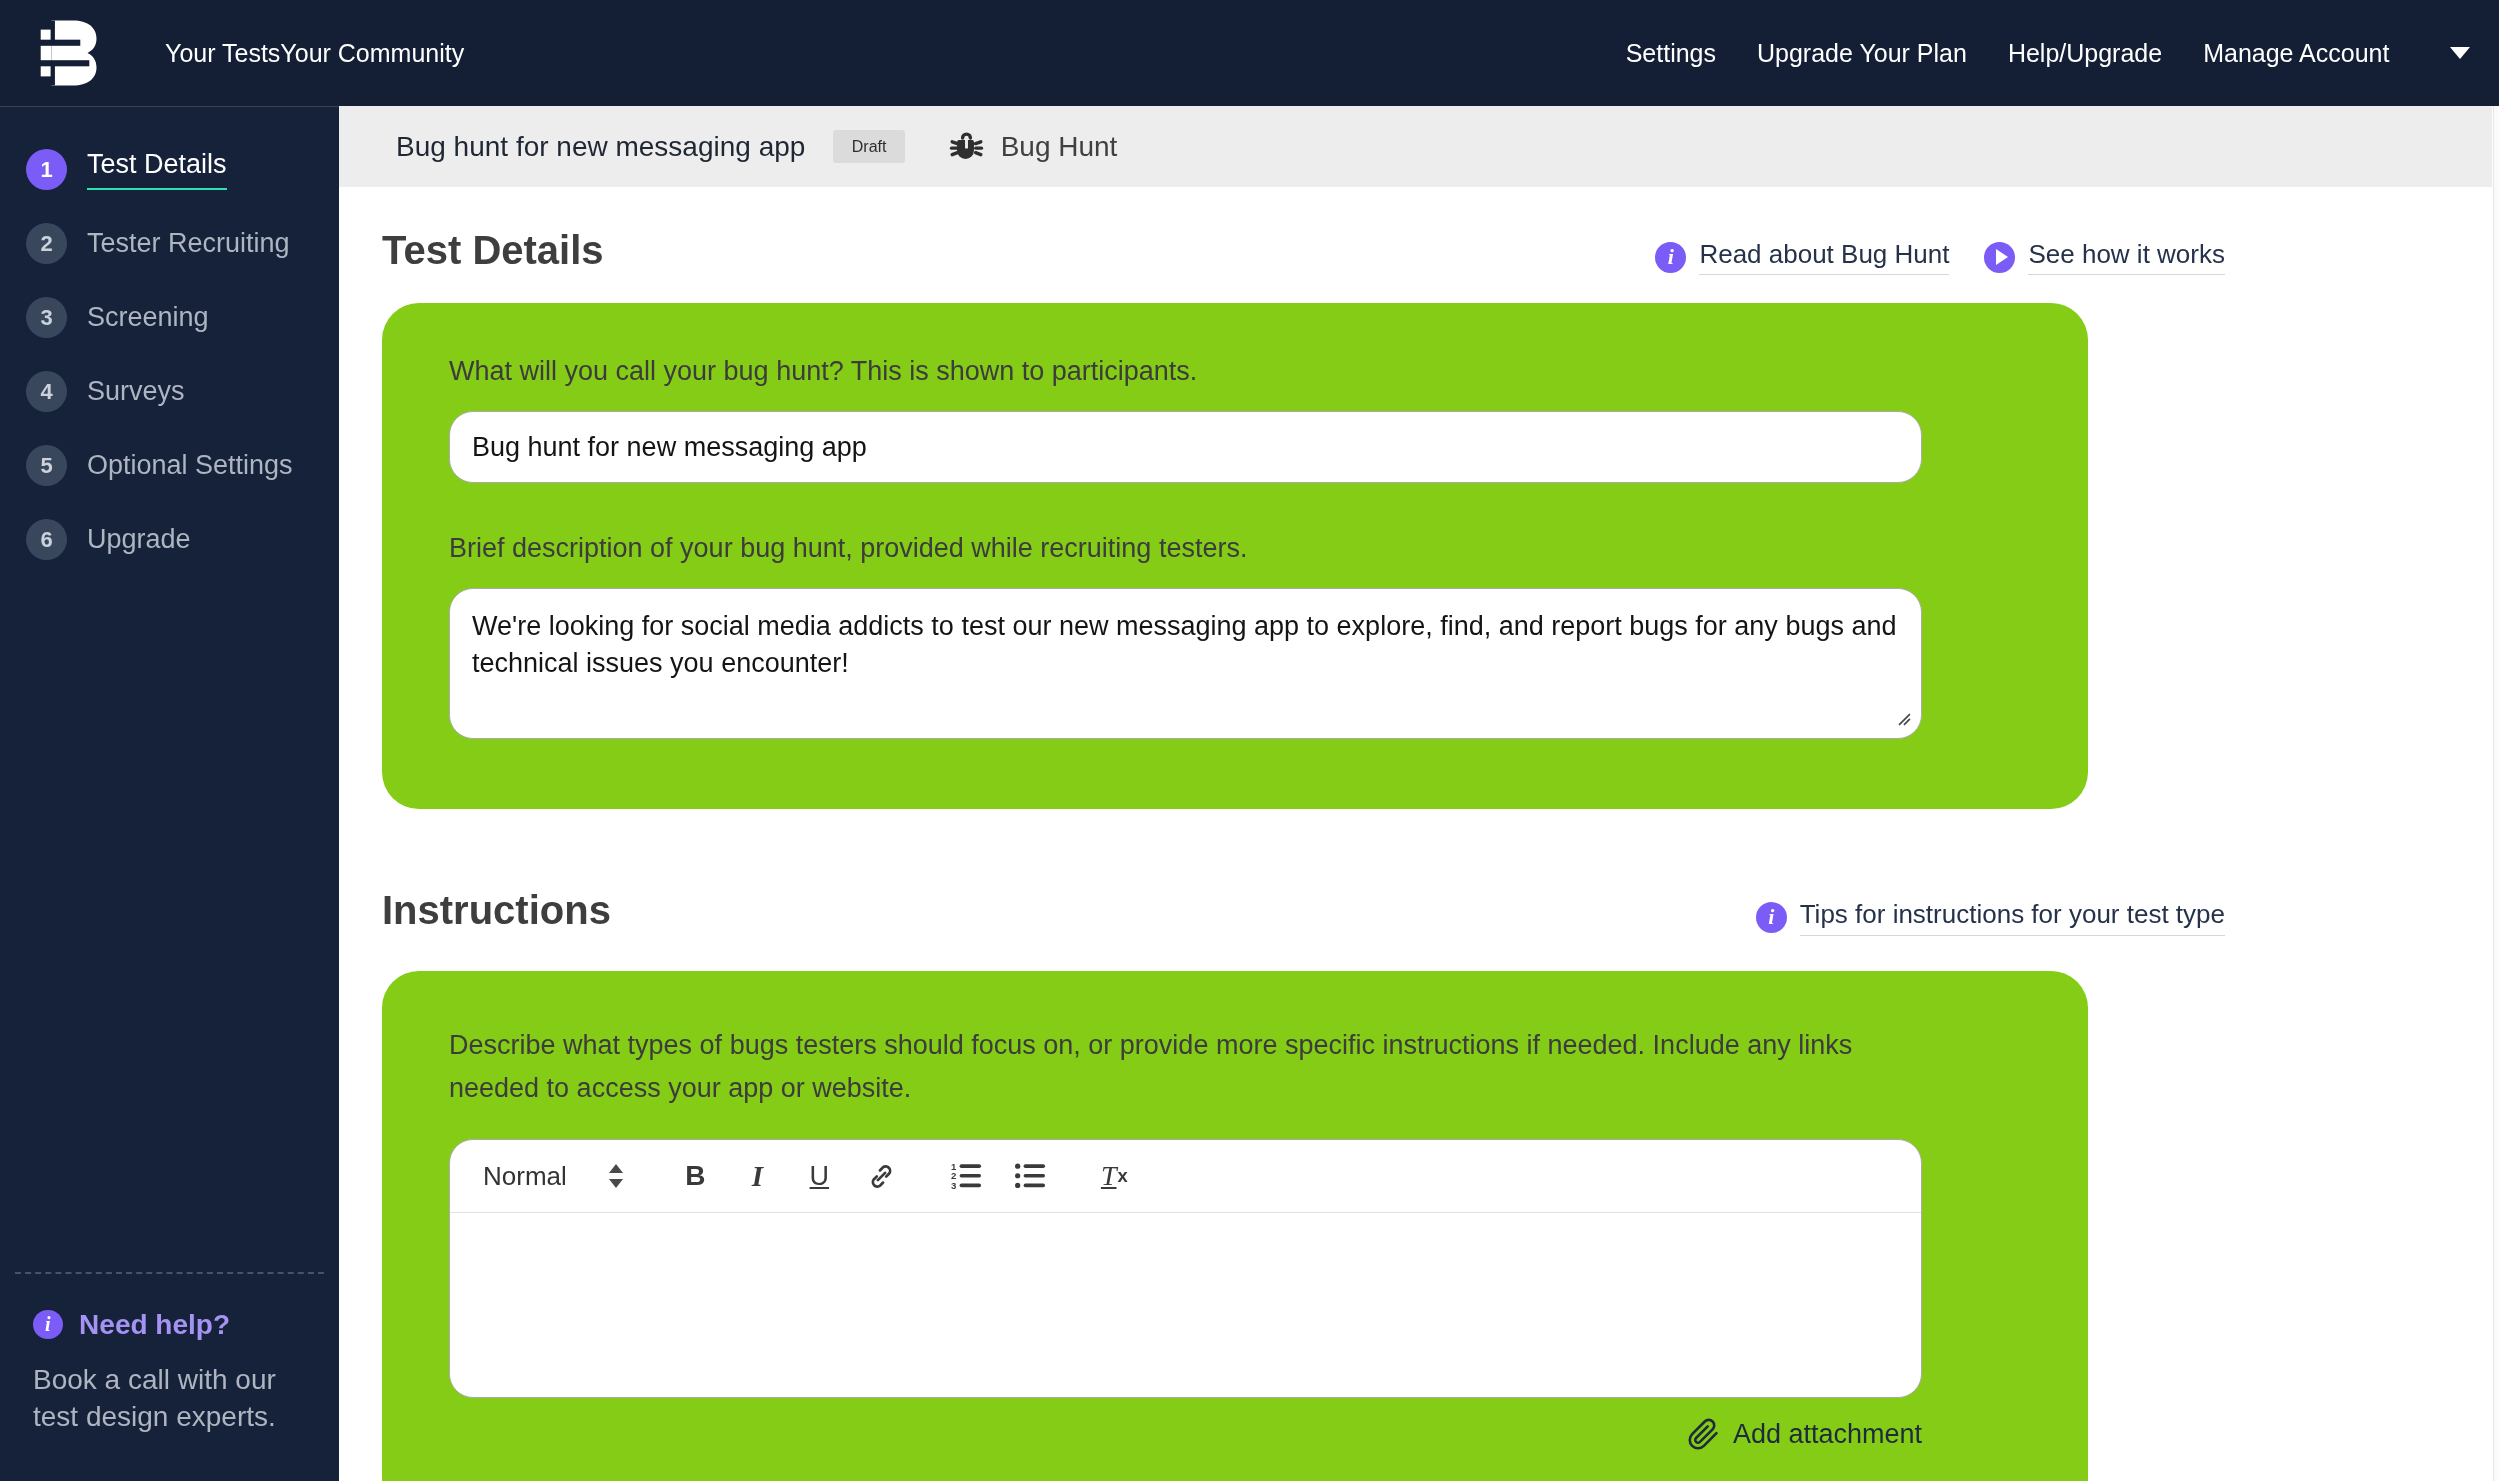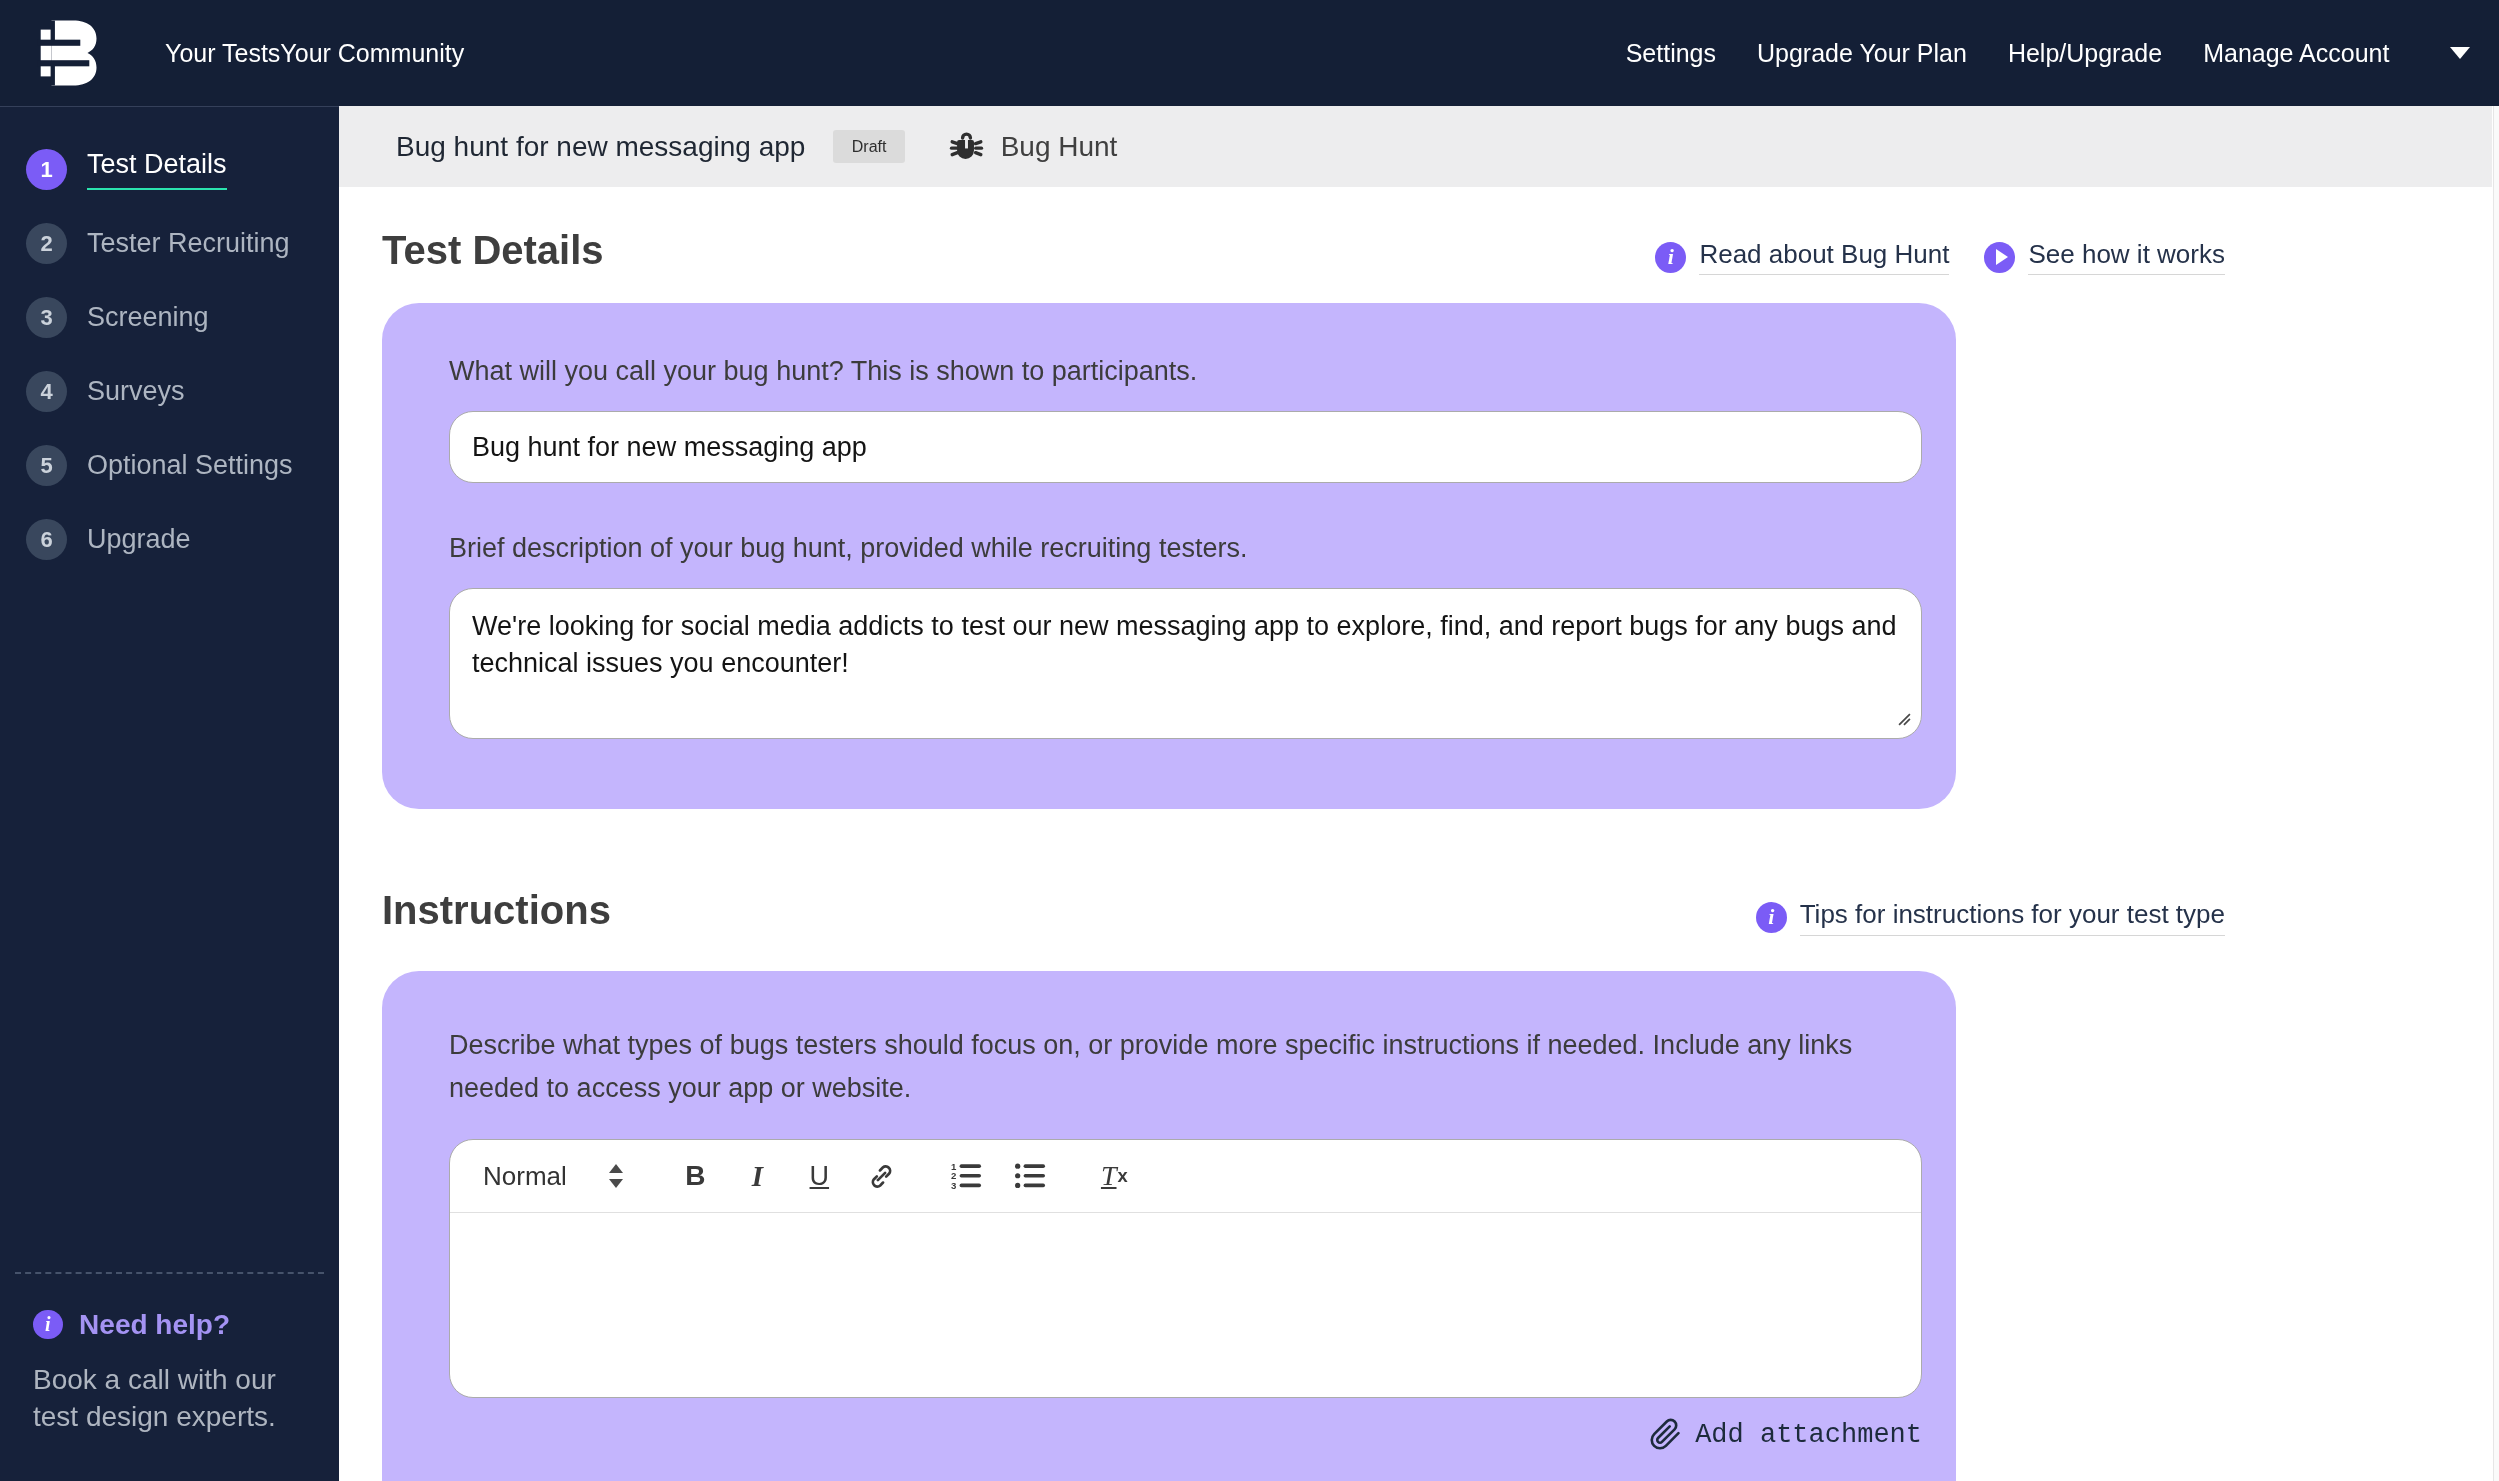--- a/index.html
+++ b/index.html
@@ -53,21 +53,21 @@
   h1{margin:0;font-size:40px;font-weight:600;color:#3E3E3E;}
   .head-links{margin-left:auto;display:flex;gap:35px;}
   .pill-link{display:flex;align-items:center;gap:13px;cursor:pointer;}
   .pill-link .lbl{font-size:26px;color:#25324A;border-bottom:1.8px solid #D6D6D6;padding-bottom:4.6px;white-space:nowrap;}
   .icon-circle{width:31px;height:31px;border-radius:50%;background:#7B5CF6;color:#fff;
                display:flex;align-items:center;justify-content:center;flex:0 0 31px;}
   .icon-circle .i-glyph{font-family:"Liberation Serif",serif;font-style:italic;font-weight:700;font-size:22px;}
   .play-tri{width:0;height:0;border-left:12px solid #fff;border-top:8.3px solid transparent;
             border-bottom:8.3px solid transparent;margin-left:3.7px;}
 
-  .card{background:#c4b5fd;border-radius:37px;width:1574px;padding:53px 67px 70px;box-sizing:border-box;margin-top:28px;}
+  .card{background:#84cc16;border-radius:37px;width:1706px;padding:53px 67px 70px;box-sizing:border-box;margin-top:28px;}
   .card.second{margin-top:35px;height:664px;}
   .q{font-size:27px;color:#3C3C3C;}
   .q.later{margin-top:50px;}
   .q.wide{width:1494px;line-height:1.62;}
   .text-input{display:block;margin-top:24px;width:1473px;height:72px;border:1.8px solid #ABABAB;border-radius:24px;
               background:#fff;font-size:27px;color:#141414;padding:0 22px;box-sizing:border-box;
               font-family:"Liberation Sans",sans-serif;outline:none;}
   .ta-wrap{position:relative;width:1473px;margin-top:24px;}
   .ta-wrap textarea{display:block;width:100%;height:151px;border:1.8px solid #ABABAB;border-radius:24px;background:#fff;
               padding:18.4px 22px;font-size:27px;line-height:1.4;color:#141414;box-sizing:border-box;
@@ -89,21 +89,21 @@
   .tb-group.g3{margin-left:53px;}
   .tb-btn{cursor:pointer;display:flex;align-items:center;justify-content:center;min-width:31px;}
   .b-glyph{font-size:28px;font-weight:700;color:#3A3A3A;}
   .i-glyph2{font-family:"Liberation Serif",serif;font-style:italic;font-size:29px;font-weight:600;color:#3A3A3A;}
   .u-glyph{font-size:27px;text-decoration:underline;color:#3A3A3A;}
   .tx-glyph{font-family:"Liberation Serif",serif;font-style:italic;font-size:28px;
             text-decoration:underline;color:#3A3A3A;}
   .tx-sub{font-size:18.4px;font-weight:700;color:#3A3A3A;margin-left:0.9px;}
   .editor-content{height:184px;cursor:text;}
   .attach-row{width:1473px;display:flex;justify-content:flex-end;align-items:center;gap:13px;margin-top:20px;}
-  .attach-label{font-size:27px;font-weight:500;color:#1D2B3C;font-family:Liberation Mono, monospace;}
+  .attach-label{font-size:27px;font-weight:500;color:#1D2B3C;}
   .attach-row{cursor:pointer;}
 </style>
 </head>
 <body>
 
 <div class="app">
 
   <nav class="topnav">
     <div class="logo">
       <svg width="65" height="72" viewBox="0 0 36 40" aria-hidden="true">

